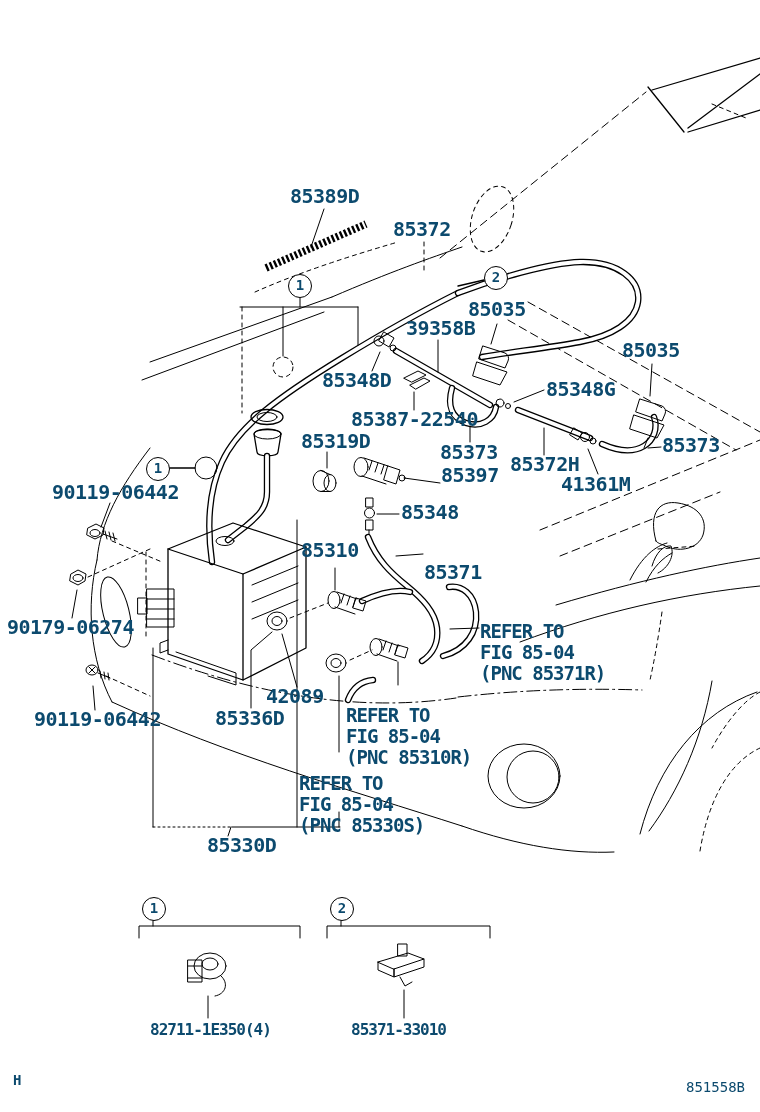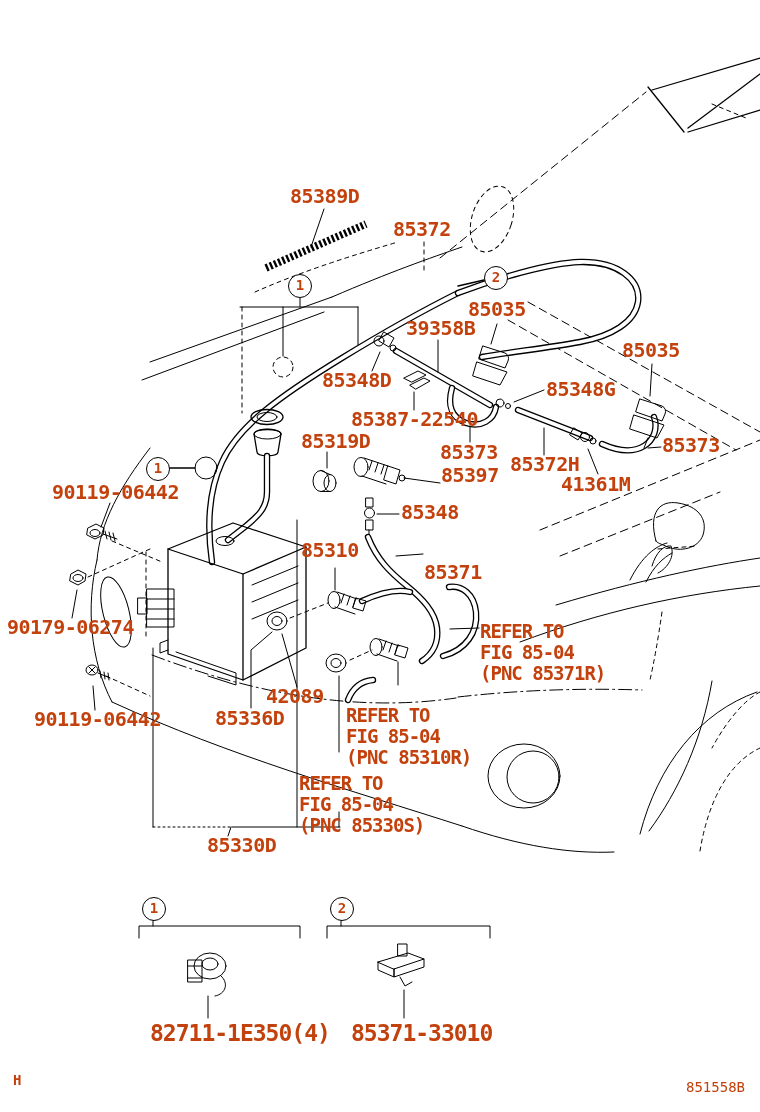--- a/index.html
+++ b/index.html
@@ -1,34 +1,34 @@
 <!DOCTYPE html>
 <html><head>
 <meta charset="utf-8">
 <style>
   html,body{margin:0;padding:0;background:#fff;}
   #stage{position:relative;width:760px;height:1112px;background:#ffffff;overflow:hidden;
-         font-family:"DejaVu Sans Mono",monospace;color:#c2410c;}
+         font-family:"DejaVu Sans Mono",monospace;color:#0c4a6e;}
   svg{position:absolute;left:0;top:0;}
   .ln{fill:none;stroke:#000;stroke-width:1.3;stroke-linecap:round;stroke-linejoin:round;}
   .thin{stroke-width:1;}
   .dash{stroke-dasharray:8 5;}
   .sdash{stroke-dasharray:4 4;}
   .dashdot{stroke-dasharray:13 4 2 4;}
   .dot{stroke-dasharray:2 3;}
   .o{stroke-width:6.4;}
   .i{stroke:#fff;stroke-width:3.8;}
   .coil{stroke-width:7.5;stroke-dasharray:2.4 2.1;stroke-linecap:butt;}
   .part-label{position:absolute;font-weight:bold;font-size:20px;line-height:18px;
               letter-spacing:-0.5px;white-space:nowrap;}
   .refer-block{position:absolute;font-weight:bold;font-size:19px;line-height:21px;
                letter-spacing:-1px;white-space:nowrap;margin-top:20px;}
   .balloon{position:absolute;width:22px;height:22px;border:1.6px solid #000;border-radius:50%;
            background:#fff;font-weight:bold;font-size:14px;line-height:21px;text-align:center;}
-  .small-label{position:absolute;font-weight:bold;font-size:23px;letter-spacing:-1px;white-space:nowrap;}
+  .small-label{position:absolute;font-weight:bold;font-size:16px;letter-spacing:-1px;white-space:nowrap;}
   .corner{position:absolute;font-size:14px;}
 </style>
 </head>
 <body>
 
 <div id="stage">
 
 <svg width="760" height="1112" viewBox="0 0 760 1112">
 
   <g>

